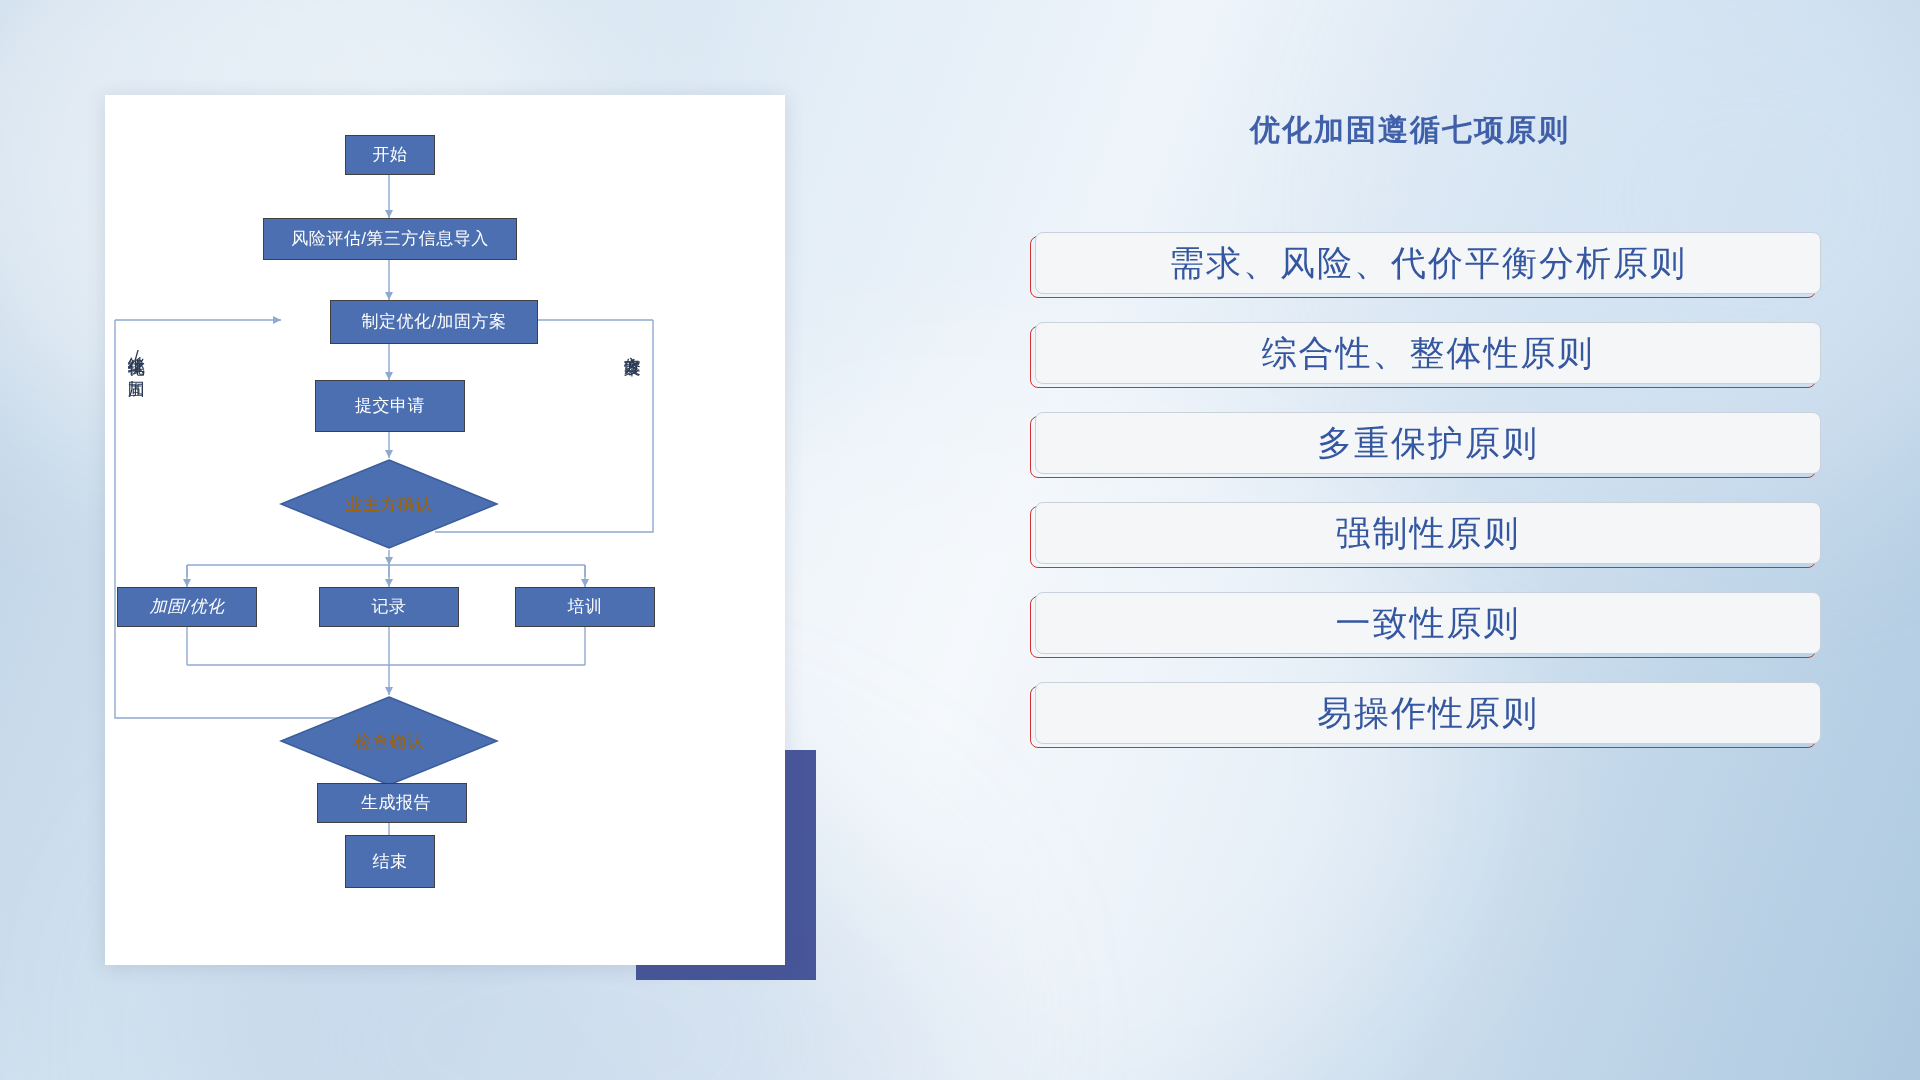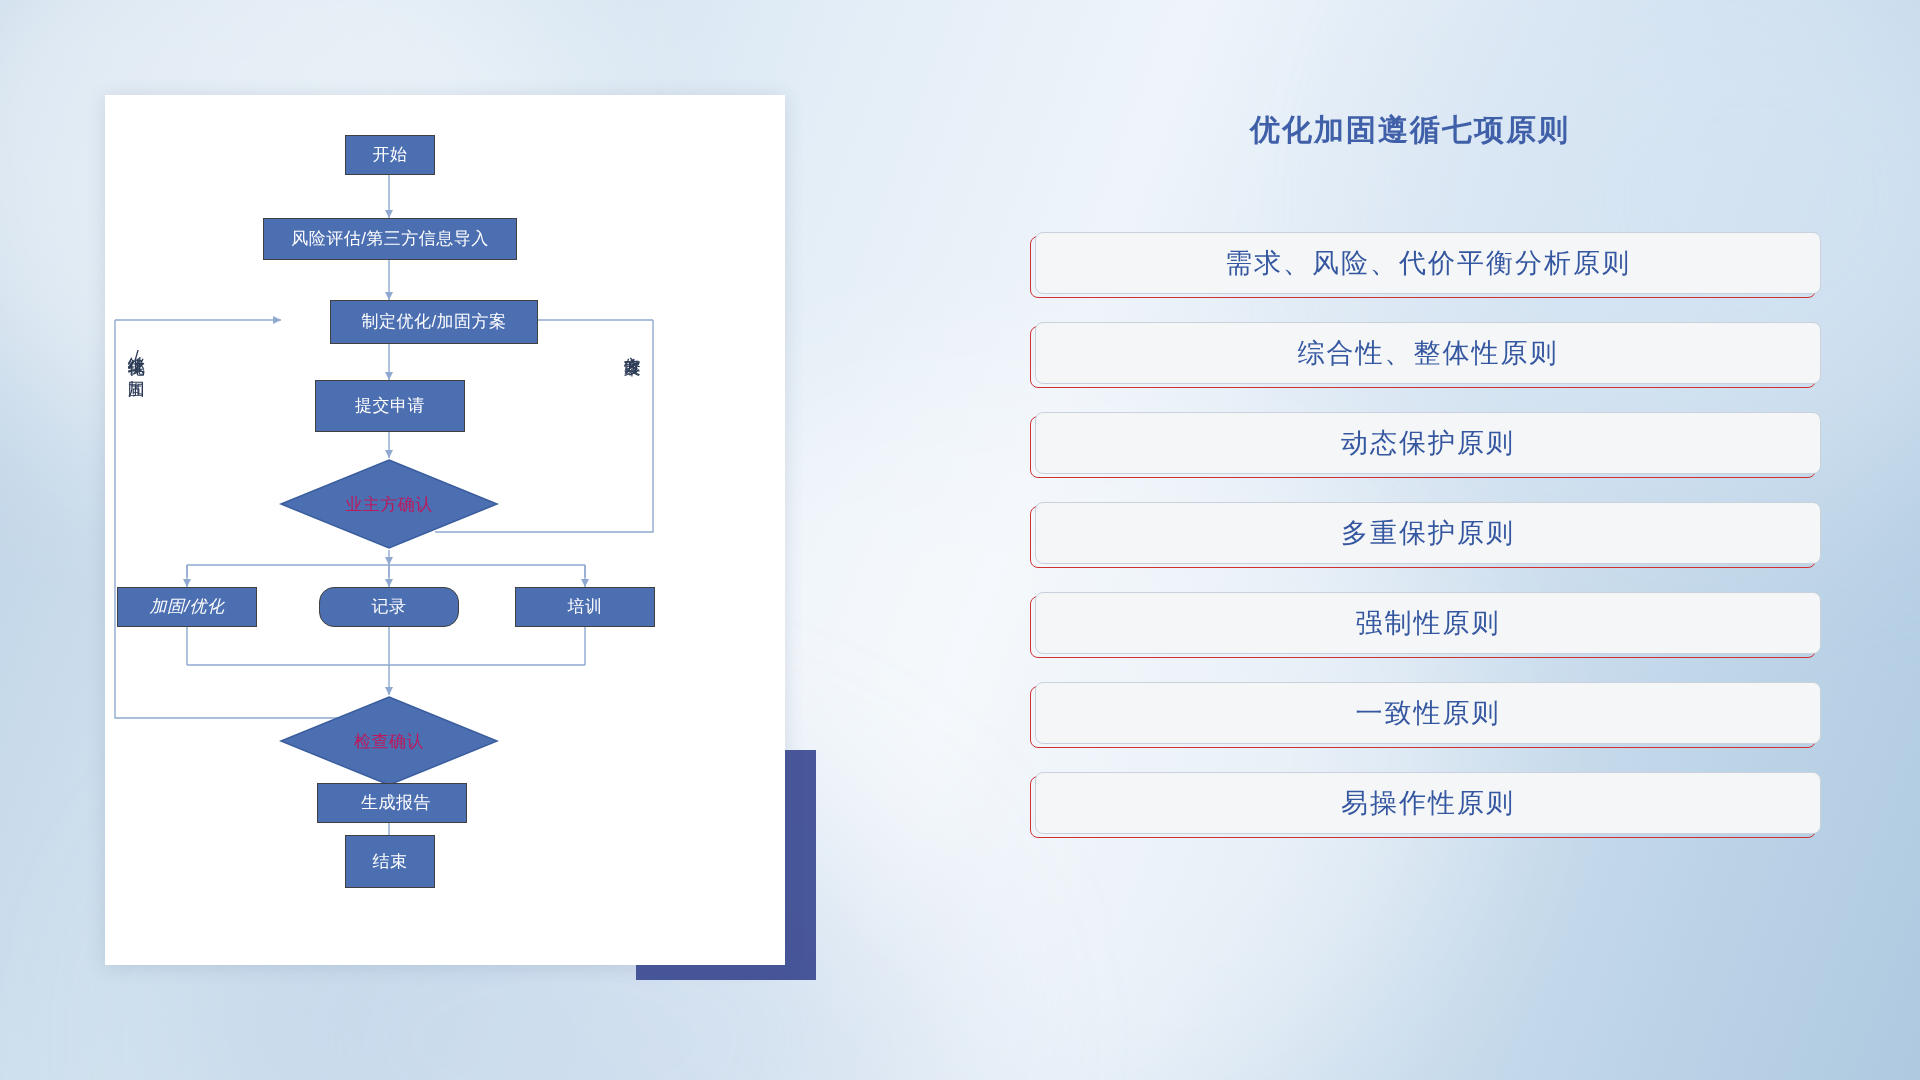--- a/index.html
+++ b/index.html
@@ -85,21 +85,21 @@
     left: 0; top: 0;
     width: 100%; height: 100%;
   }
   .diamond-label {
     position: absolute;
     left: 0; top: 0;
     width: 100%; height: 100%;
     display: flex;
     align-items: center;
     justify-content: center;
-    color: #be185d;
+    color: #a16207;
     font-size: 17px;
     letter-spacing: 0.5px;
     text-align: right;
   }
   .side-label {
     position: absolute;
     color: #2b3a55;
     font-size: 17px;
     writing-mode: vertical-rl;
     text-orientation: upright;
@@ -151,21 +151,21 @@
     left: 5px; top: 0;
     width: 786px; height: 62px;
     background: #f4f6f8;
     border: 1px solid #c9d2da;
     border-radius: 8px;
     box-sizing: border-box;
     display: flex;
     align-items: center;
     justify-content: center;
     color: #3557a0;
-    font-size: 27px;
+    font-size: 35px;
     letter-spacing: 2px;
   }
 </style>
 </head>
 <body>
 
 <div class="bg-blob blob-1"></div>
 <div class="bg-blob blob-2"></div>
 <div class="bg-blob blob-3"></div>
 <div class="bg-blob blob-4"></div>
@@ -258,21 +258,21 @@
         <svg class="diamond-shape" viewBox="0 0 220 92" preserveAspectRatio="none">
           <polygon points="110,2 218,46 110,90 2,46" fill="#4c6fb1" stroke="#3a5d9e" stroke-width="1.5"></polygon>
         </svg>
         <div class="diamond-label">业主方确认</div>
       </div>
 
       <div class="node" style="left:12px; top:492px; width:140px; height:40px;font-style:italic;">
         <span>加固/优化</span>
       </div>
 
-      <div class="node" style="left:214px; top:492px; width:140px; height:40px;border-radius:15px;">
+      <div class="node" style="left:214px; top:492px; width:140px; height:40px;">
         <span>记录</span>
       </div>
 
       <div class="node" style="left:410px; top:492px; width:140px; height:40px;">
         <span>培训</span>
       </div>
 
       <div class="diamond-wrap" style="left:174px; top:600px; width:220px; height:92px;">
         <svg class="diamond-shape" viewBox="0 0 220 92" preserveAspectRatio="none">
           <polygon points="110,2 218,46 110,90 2,46" fill="#4c6fb1" stroke="#3a5d9e" stroke-width="1.5"></polygon>
@@ -305,24 +305,20 @@
     <div class="principle-item">
       <div class="principle-accent"></div>
       <div class="principle-box">需求、风险、代价平衡分析原则</div>
     </div>
 
     <div class="principle-item">
       <div class="principle-accent"></div>
       <div class="principle-box">综合性、整体性原则</div>
     </div>
 
-    <div class="principle-item">
-      <div class="principle-accent"></div>
-      <div class="principle-box">动态保护原则</div>
-    </div>
 
     <div class="principle-item">
       <div class="principle-accent"></div>
       <div class="principle-box">多重保护原则</div>
     </div>
 
     <div class="principle-item">
       <div class="principle-accent"></div>
       <div class="principle-box">强制性原则</div>
     </div>

